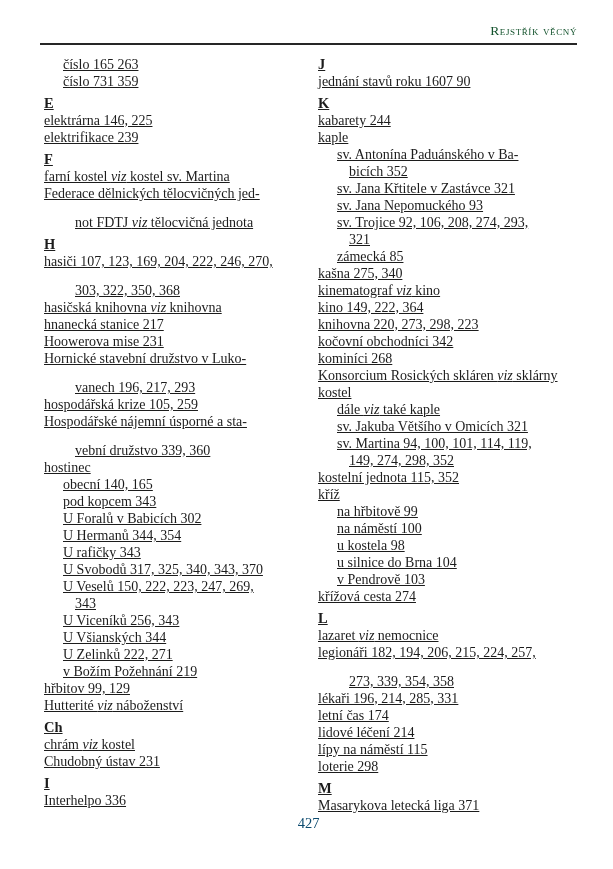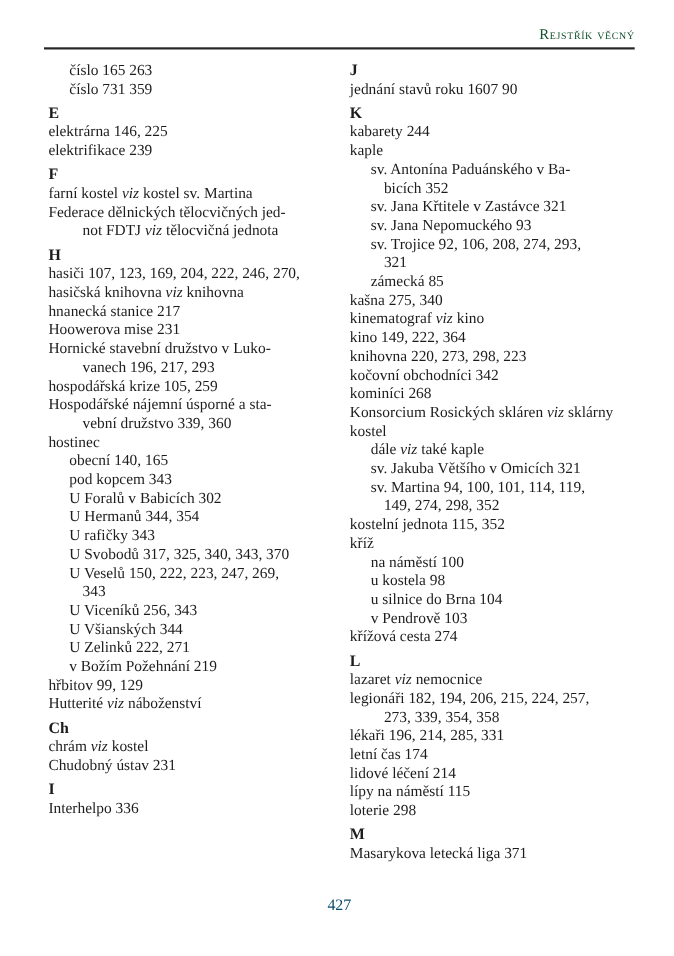--- a/index.html
+++ b/index.html
@@ -38,32 +38,33 @@
   .columns {
     position: absolute;
     top: 56px;
     left: 44px;
     display: flex;
     align-items: flex-start;
   }
   .col {
     font-size: 14px;
     line-height: 17px;
+    text-decoration: underline;
   }
   .col.left  { width: 256px; }
   .col.right { width: 258px; margin-left: 18px; }
   .line { white-space: nowrap; }
   .line.letter {
     font-weight: bold;
     margin-top: 5px;
     font-size: 14.5px;
   }
   .line.letter:first-child { margin-top: 0; }
   .line.sub     { padding-left: 19px; }
-  .line.cont    { padding-left: 31px; }
+  .line.cont    { padding-left: 31px; margin-top: 12px; }
   .line.subcont { padding-left: 31px; }
   .line i { font-style: italic; }
   .footer {
     position: absolute;
     top: 815px;
     left: 40px;
     width: 537px;
     text-align: center;
     font-size: 14.5px;
     color: #0c4a6e;
@@ -82,20 +83,21 @@
         <div class="line sub"><span>číslo 731 359</span></div>
         <div class="line letter"><span>E</span></div>
         <div class="line main"><span>elektrárna 146, 225</span></div>
         <div class="line main"><span>elektrifikace 239</span></div>
         <div class="line letter"><span>F</span></div>
         <div class="line main"><span>farní kostel </span><i>viz</i><span> kostel sv. Martina</span></div>
         <div class="line main"><span>Federace dělnických tělocvičných jed-</span></div>
         <div class="line cont"><span>not FDTJ </span><i>viz</i><span> tělocvičná jednota</span></div>
         <div class="line letter"><span>H</span></div>
         <div class="line main"><span>hasiči 107, 123, 169, 204, 222, 246, 270,</span></div>
+        <div class="line cont"><span>303, 322, 350, 368</span></div>
         <div class="line main"><span>hasičská knihovna </span><i>viz</i><span> knihovna</span></div>
         <div class="line main"><span>hnanecká stanice 217</span></div>
         <div class="line main"><span>Hoowerova mise 231</span></div>
         <div class="line main"><span>Hornické stavební družstvo v Luko-</span></div>
         <div class="line cont"><span>vanech 196, 217, 293</span></div>
         <div class="line main"><span>hospodářská krize 105, 259</span></div>
         <div class="line main"><span>Hospodářské nájemní úsporné a sta-</span></div>
         <div class="line cont"><span>vební družstvo 339, 360</span></div>
         <div class="line main"><span>hostinec</span></div>
         <div class="line sub"><span>obecní 140, 165</span></div>
@@ -138,20 +140,21 @@
         <div class="line main"><span>kočovní obchodníci 342</span></div>
         <div class="line main"><span>kominíci 268</span></div>
         <div class="line main"><span>Konsorcium Rosických skláren </span><i>viz</i><span> sklárny</span></div>
         <div class="line main"><span>kostel</span></div>
         <div class="line sub"><span>dále </span><i>viz</i><span> také kaple</span></div>
         <div class="line sub"><span>sv. Jakuba Většího v Omicích 321</span></div>
         <div class="line sub"><span>sv. Martina 94, 100, 101, 114, 119,</span></div>
         <div class="line subcont"><span>149, 274, 298, 352</span></div>
         <div class="line main"><span>kostelní jednota 115, 352</span></div>
         <div class="line main"><span>kříž</span></div>
+        <div class="line sub"><span>na hřbitově 99</span></div>
         <div class="line sub"><span>na náměstí 100</span></div>
         <div class="line sub"><span>u kostela 98</span></div>
         <div class="line sub"><span>u silnice do Brna 104</span></div>
         <div class="line sub"><span>v Pendrově 103</span></div>
         <div class="line main"><span>křížová cesta 274</span></div>
         <div class="line letter"><span>L</span></div>
         <div class="line main"><span>lazaret </span><i>viz</i><span> nemocnice</span></div>
         <div class="line main"><span>legionáři 182, 194, 206, 215, 224, 257,</span></div>
         <div class="line cont"><span>273, 339, 354, 358</span></div>
         <div class="line main"><span>lékaři 196, 214, 285, 331</span></div>

